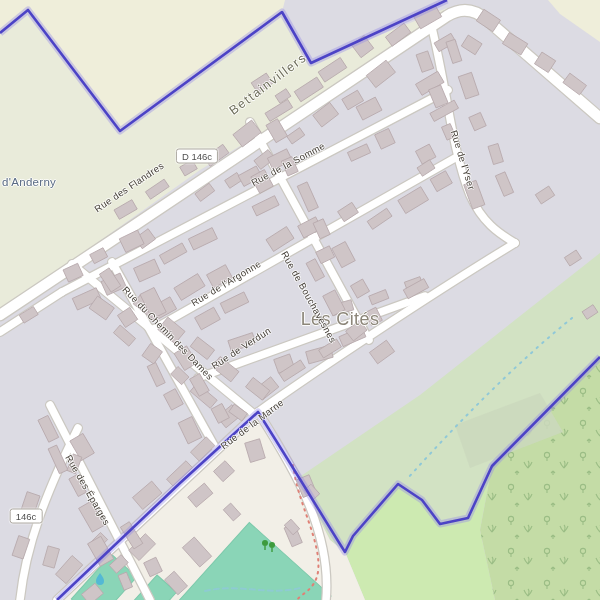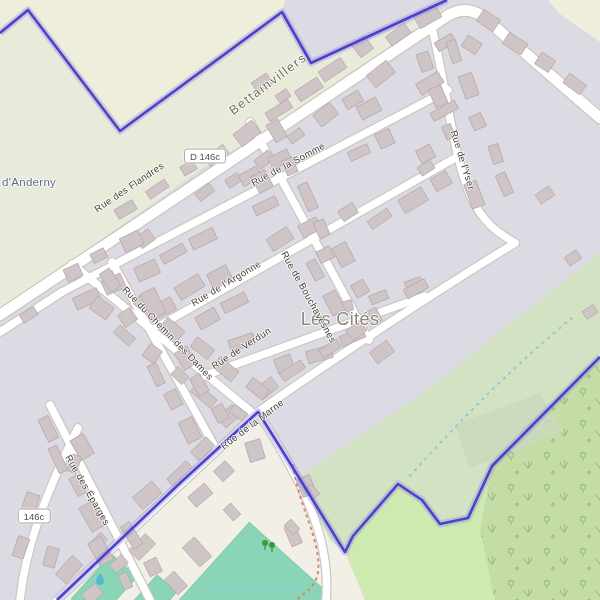--- a/index.html
+++ b/index.html
@@ -9,21 +9,21 @@
   #labels{position:absolute;left:0;top:0;width:600px;height:600px;pointer-events:none;}
   .mlabel{position:absolute;white-space:nowrap;
     text-shadow:0 1px 0 rgba(255,255,255,.9),0 -1px 0 rgba(255,255,255,.9),
                 1px 0 0 rgba(255,255,255,.9),-1px 0 0 rgba(255,255,255,.9);}
   .road-label{font-size:9.5px;color:var(--label_street);letter-spacing:.4px;}
   .place-village{font-size:12.5px;color:var(--label_village);letter-spacing:1.6px;}
   .place-hamlet{font-size:11.5px;color:var(--label_hamlet);letter-spacing:.3px;}
   .place-suburb{font-size:18px;color:var(--label_suburb);letter-spacing:.4px;}
   .route-badge{position:absolute;background:#fff;border:1px solid var(--badge_border);
     border-radius:3px;padding:1px 5px;font-size:9.5px;color:var(--badge_text);
-    transform:translate(-50%,-50%);box-shadow:0 0 0 1px rgba(255,255,255,.4);margin-left:8px;}
+    transform:translate(-50%,-50%);box-shadow:0 0 0 1px rgba(255,255,255,.4);}
   svg *{vector-effect:none;}
 </style>
 </head>
 <body>
 
 <div id="map">
 <svg width="600" height="600" viewBox="0 0 600 600">
   <defs>
     <pattern id="scrubpat" width="36" height="32" patternUnits="userSpaceOnUse">
       <g style="stroke:var(--scrub_symbol);fill:none;stroke-width:1.1">

